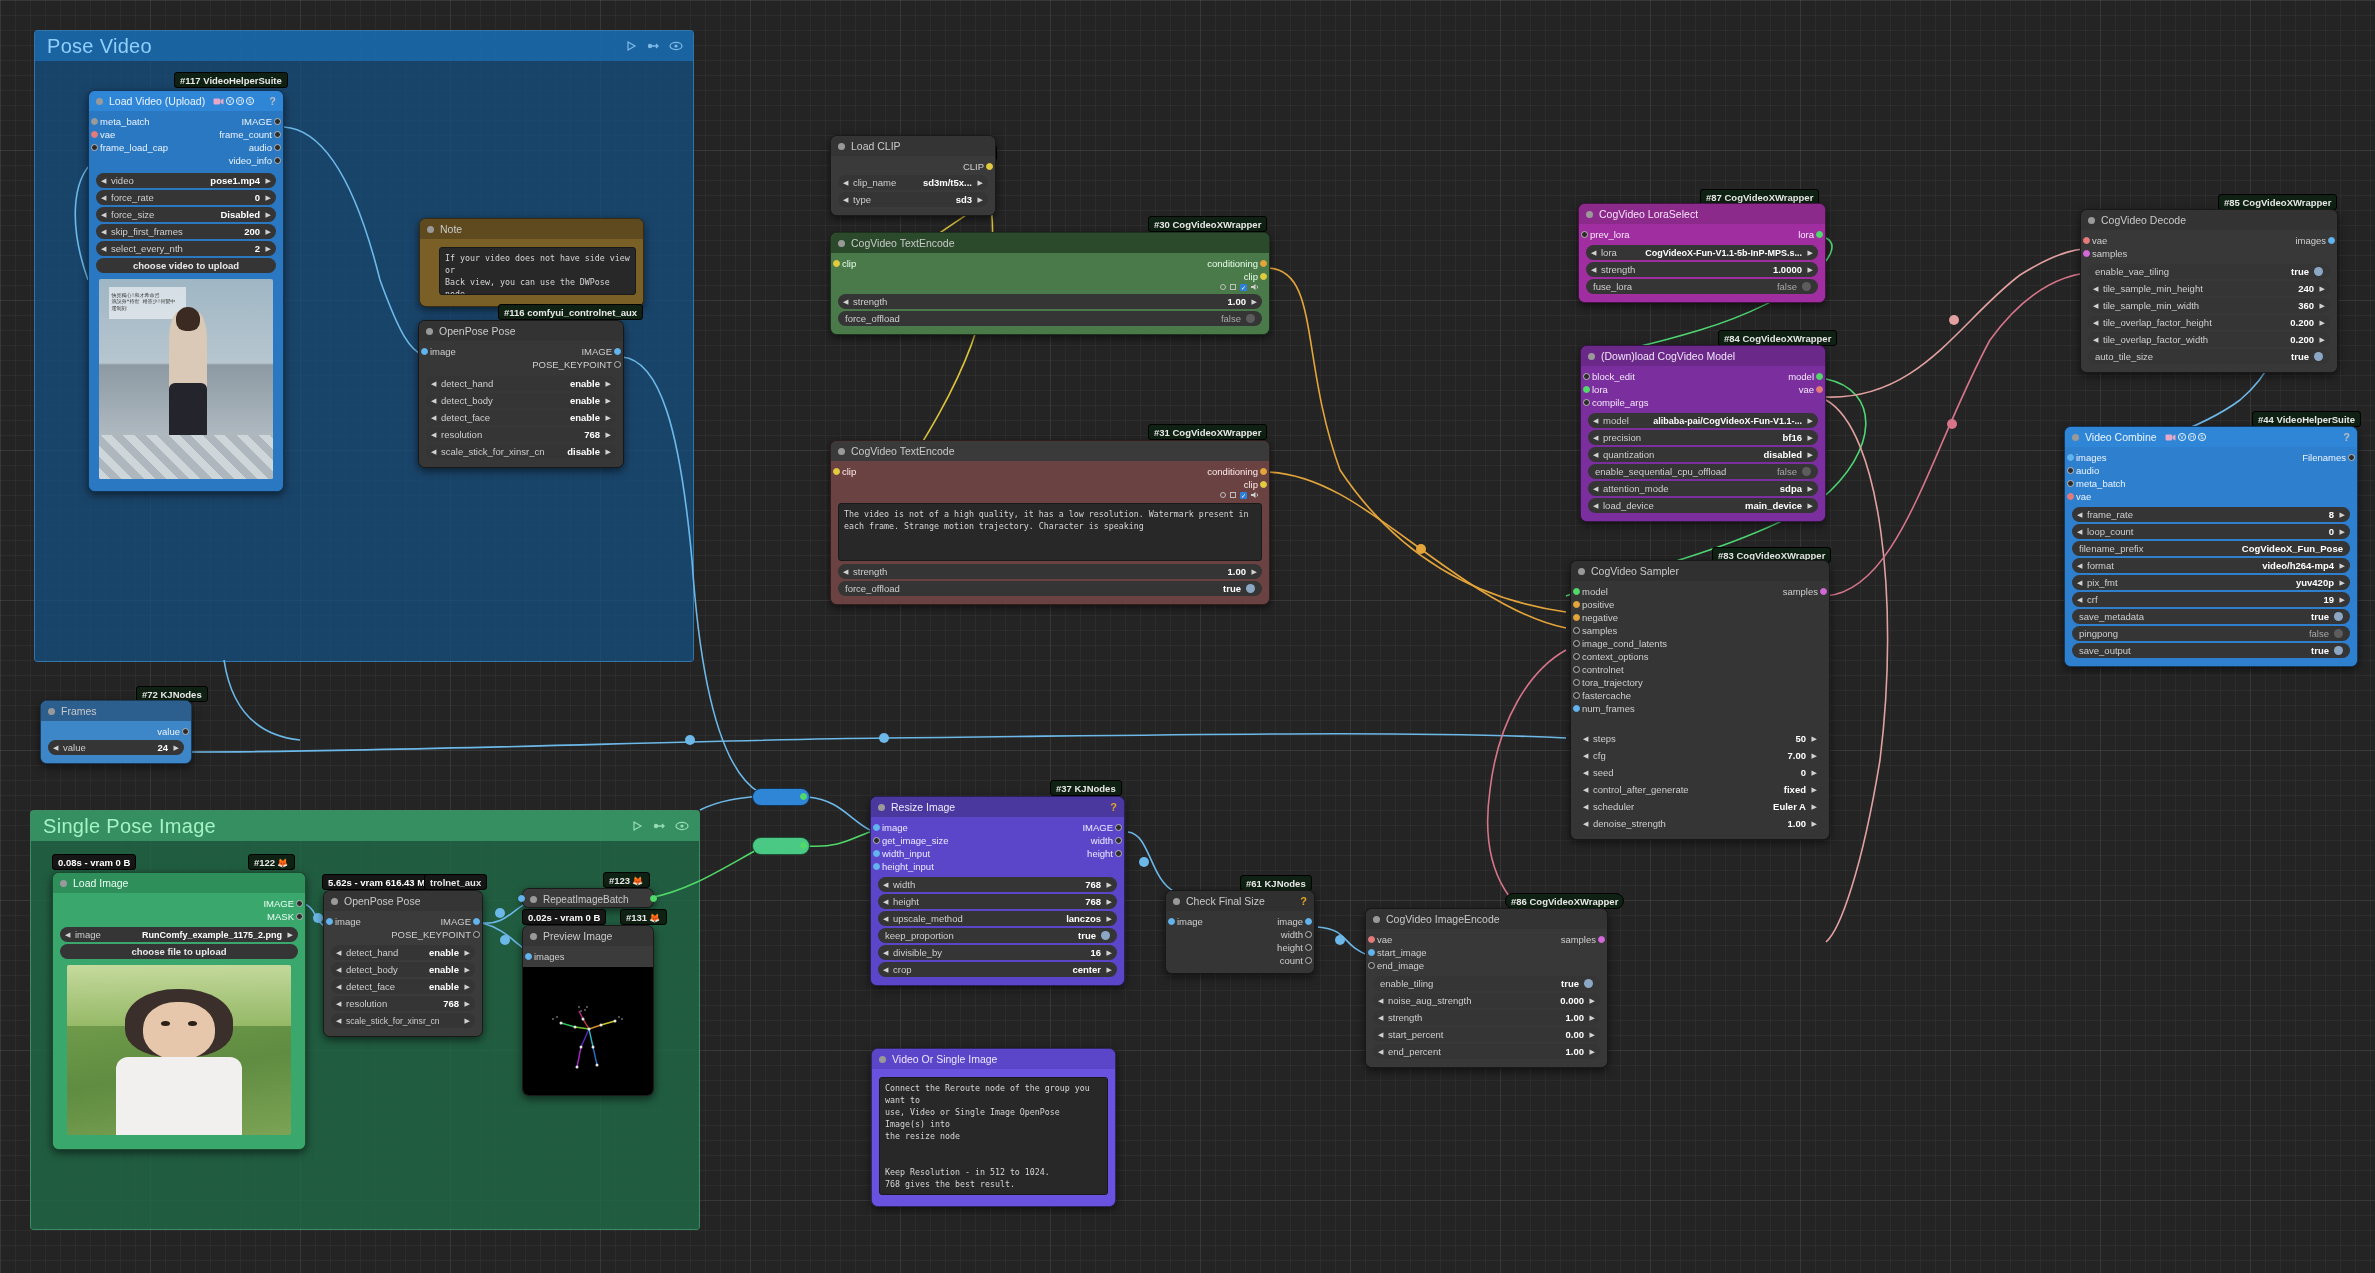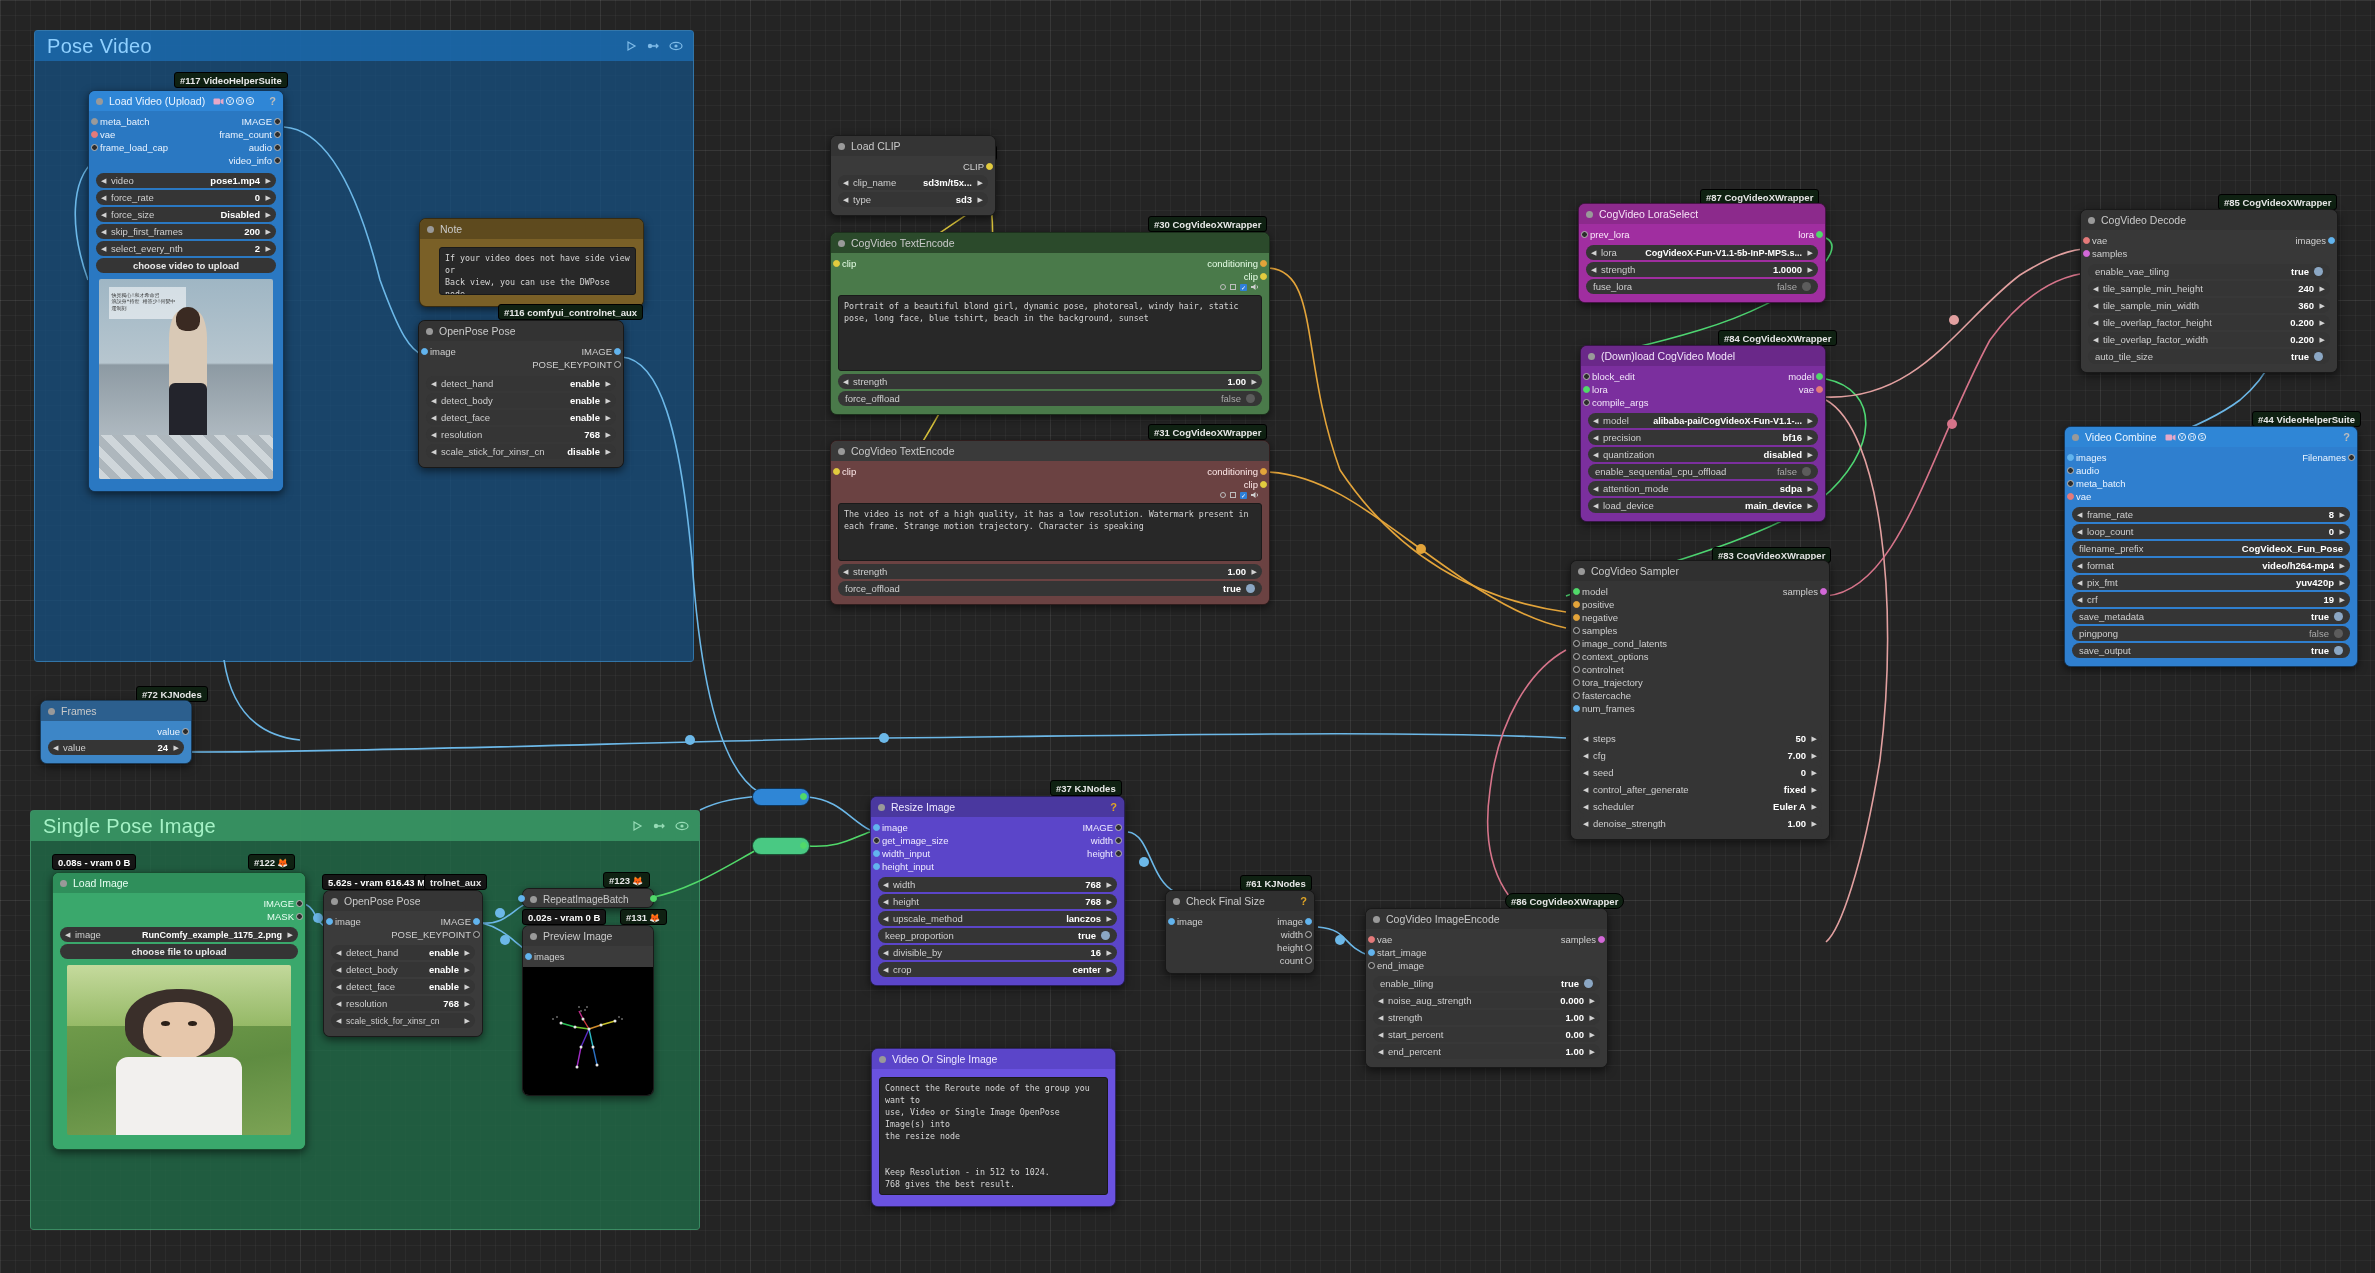--- a/index.html
+++ b/index.html
@@ -436,21 +436,20 @@
       </div>
       <div class="tabar">
         <span class="cir"></span>
         <span class="sq"></span>
         <span class="ck">✓</span>
         <svg width="9" height="8" viewBox="0 0 9 8">
             <path d="M0 3 H2 L4.5 1 V7 L2 5 H0 Z" fill="#cfcfcf"></path>
             <path d="M6 2.5 Q7.3 4 6 5.5" stroke="#cfcfcf" fill="none" stroke-width=".9"></path>
           </svg>
       </div>
-      <div class="ta" style="height:76px;">Portrait of a beautiful blond girl, dynamic pose, photoreal, windy hair, static pose, long face, blue tshirt, beach in the background, sunset</div>
       <div class="w arrowpad">
         <span class="ar lf">◀</span>
         <span class="wl">strength</span>
         <span class="wv">1.00</span>
         <span class="ar rt">▶</span>
       </div>
       <div class="w">
         <span class="wl">force_offload</span>
         <span class="wv dim">false</span>
         <span class="tog off"></span>

